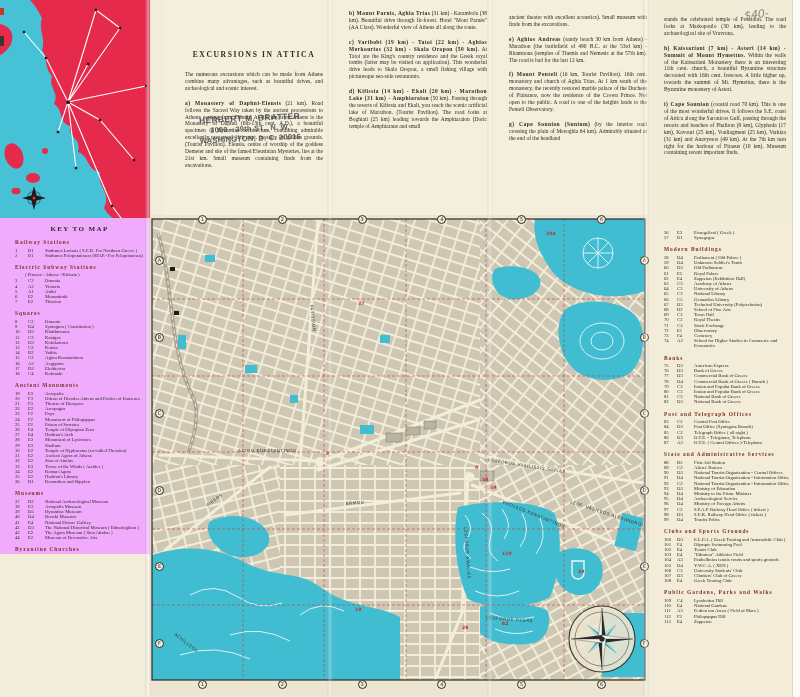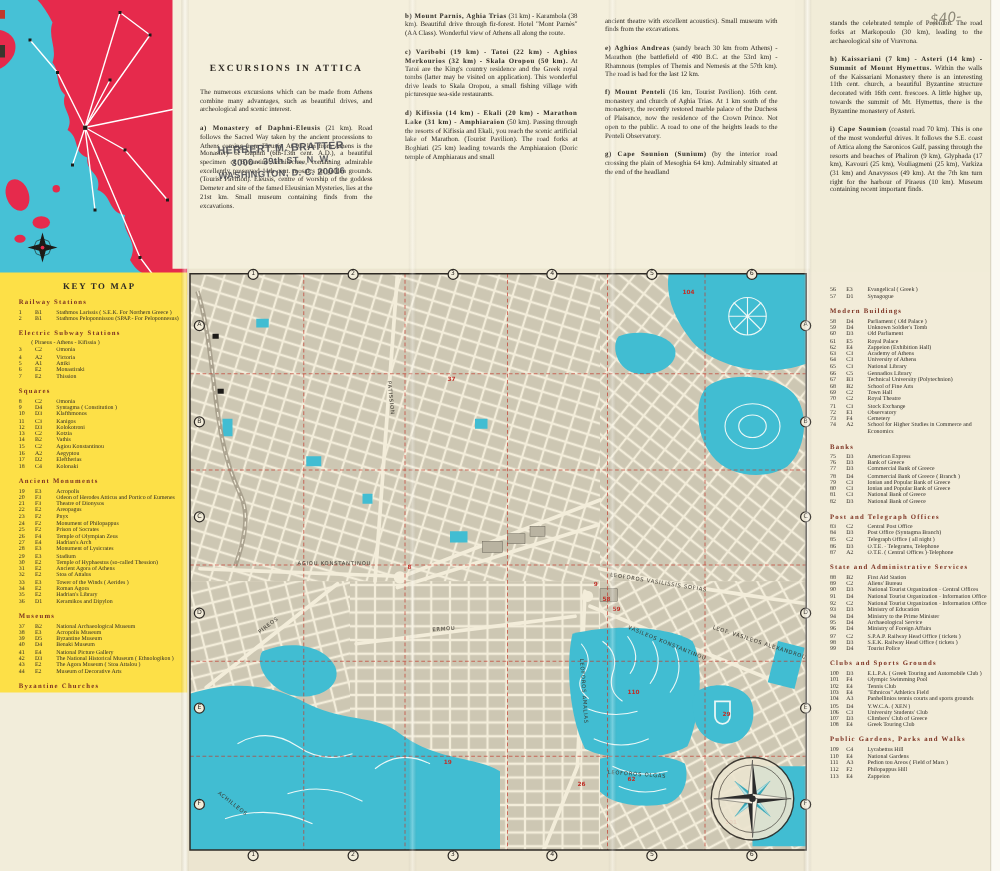--- a/index.html
+++ b/index.html
@@ -1,36 +1,36 @@
 <!DOCTYPE html>
 <html><head>
 <meta charset="utf-8">
 <style>
   html,body{margin:0;padding:0;background:#dddbd2;}
   #sheet{position:absolute;left:0;top:0;width:800px;height:697px;background:#f2edda;overflow:hidden;
          font-family:"Liberation Serif",serif;color:#2e2a24;}
   
-  #excursions{position:absolute;left:138px;top:0;width:498px;height:215px;background:#f4efdc;display:flex;}
+  #excursions{position:absolute;left:163px;top:0;width:498px;height:215px;background:#f4efdc;display:flex;}
   .xcol{box-sizing:border-box;overflow:hidden;}
   #xc1{width:176px;padding:50px 16px 0 22px;position:relative;}
   #xc2{width:160px;padding:10px 12px 0 10px;}
   #xc3{width:162px;padding:14px 14px 0 10px;}
   #xc4{position:absolute;left:648px;top:0;width:152px;height:218px;background:#f1ecd8;box-sizing:border-box;
        padding:16px 14px 0 16px;overflow:hidden;}
   .xtitle{font-size:7.6px;font-weight:bold;letter-spacing:1.6px;text-align:center;margin:0 0 12px 0;}
   .xp{font-size:5.5px;line-height:6.9px;text-align:justify;margin:0 0 8px 0;}
   .runin{font-weight:bold;letter-spacing:.45px;}
   #stamp{position:absolute;left:12px;top:113px;width:150px;transform:rotate(-2.5deg);text-align:center;
          font-family:"Liberation Sans",sans-serif;font-weight:bold;color:#45474f;opacity:.88;}
   #stamp .s1{font-size:8.4px;letter-spacing:.4px;}
   #stamp .s2,#stamp .s3{font-size:7.4px;letter-spacing:.3px;margin-top:1px;}
   #price-note{position:absolute;left:744px;top:8px;font-family:"DejaVu Sans",sans-serif;font-style:italic;
               font-size:11px;color:#8d8878;transform:rotate(-6deg);}
   
-  #keyleft{position:absolute;left:0;top:218px;width:150px;height:336px;background:#fde047;box-sizing:border-box;
+  #keyleft{position:absolute;left:0;top:218px;width:150px;height:336px;background:#f0abfc;box-sizing:border-box;
            padding:5px 6px 0 15px;overflow:hidden;}
   #keyright{position:absolute;left:648px;top:218px;width:152px;height:479px;background:#f2ecd9;box-sizing:border-box;
             padding:12px 4px 0 16px;overflow:hidden;}
   .keytitle{font-size:7px;font-weight:bold;letter-spacing:1.4px;text-align:center;margin:2px 0 6px 0;}
   .khead{font-size:5.4px;font-weight:bold;letter-spacing:1px;color:#7c3222;margin:6px 0 2.5px 0;}
   .keynote{font-size:4.7px;margin:0 0 1px 10px;}
   .entry{display:flex;font-size:4.7px;line-height:5.2px;}
   .en{width:13px;flex:none;}
   .eg{width:17px;flex:none;}
   .em{flex:1;}

